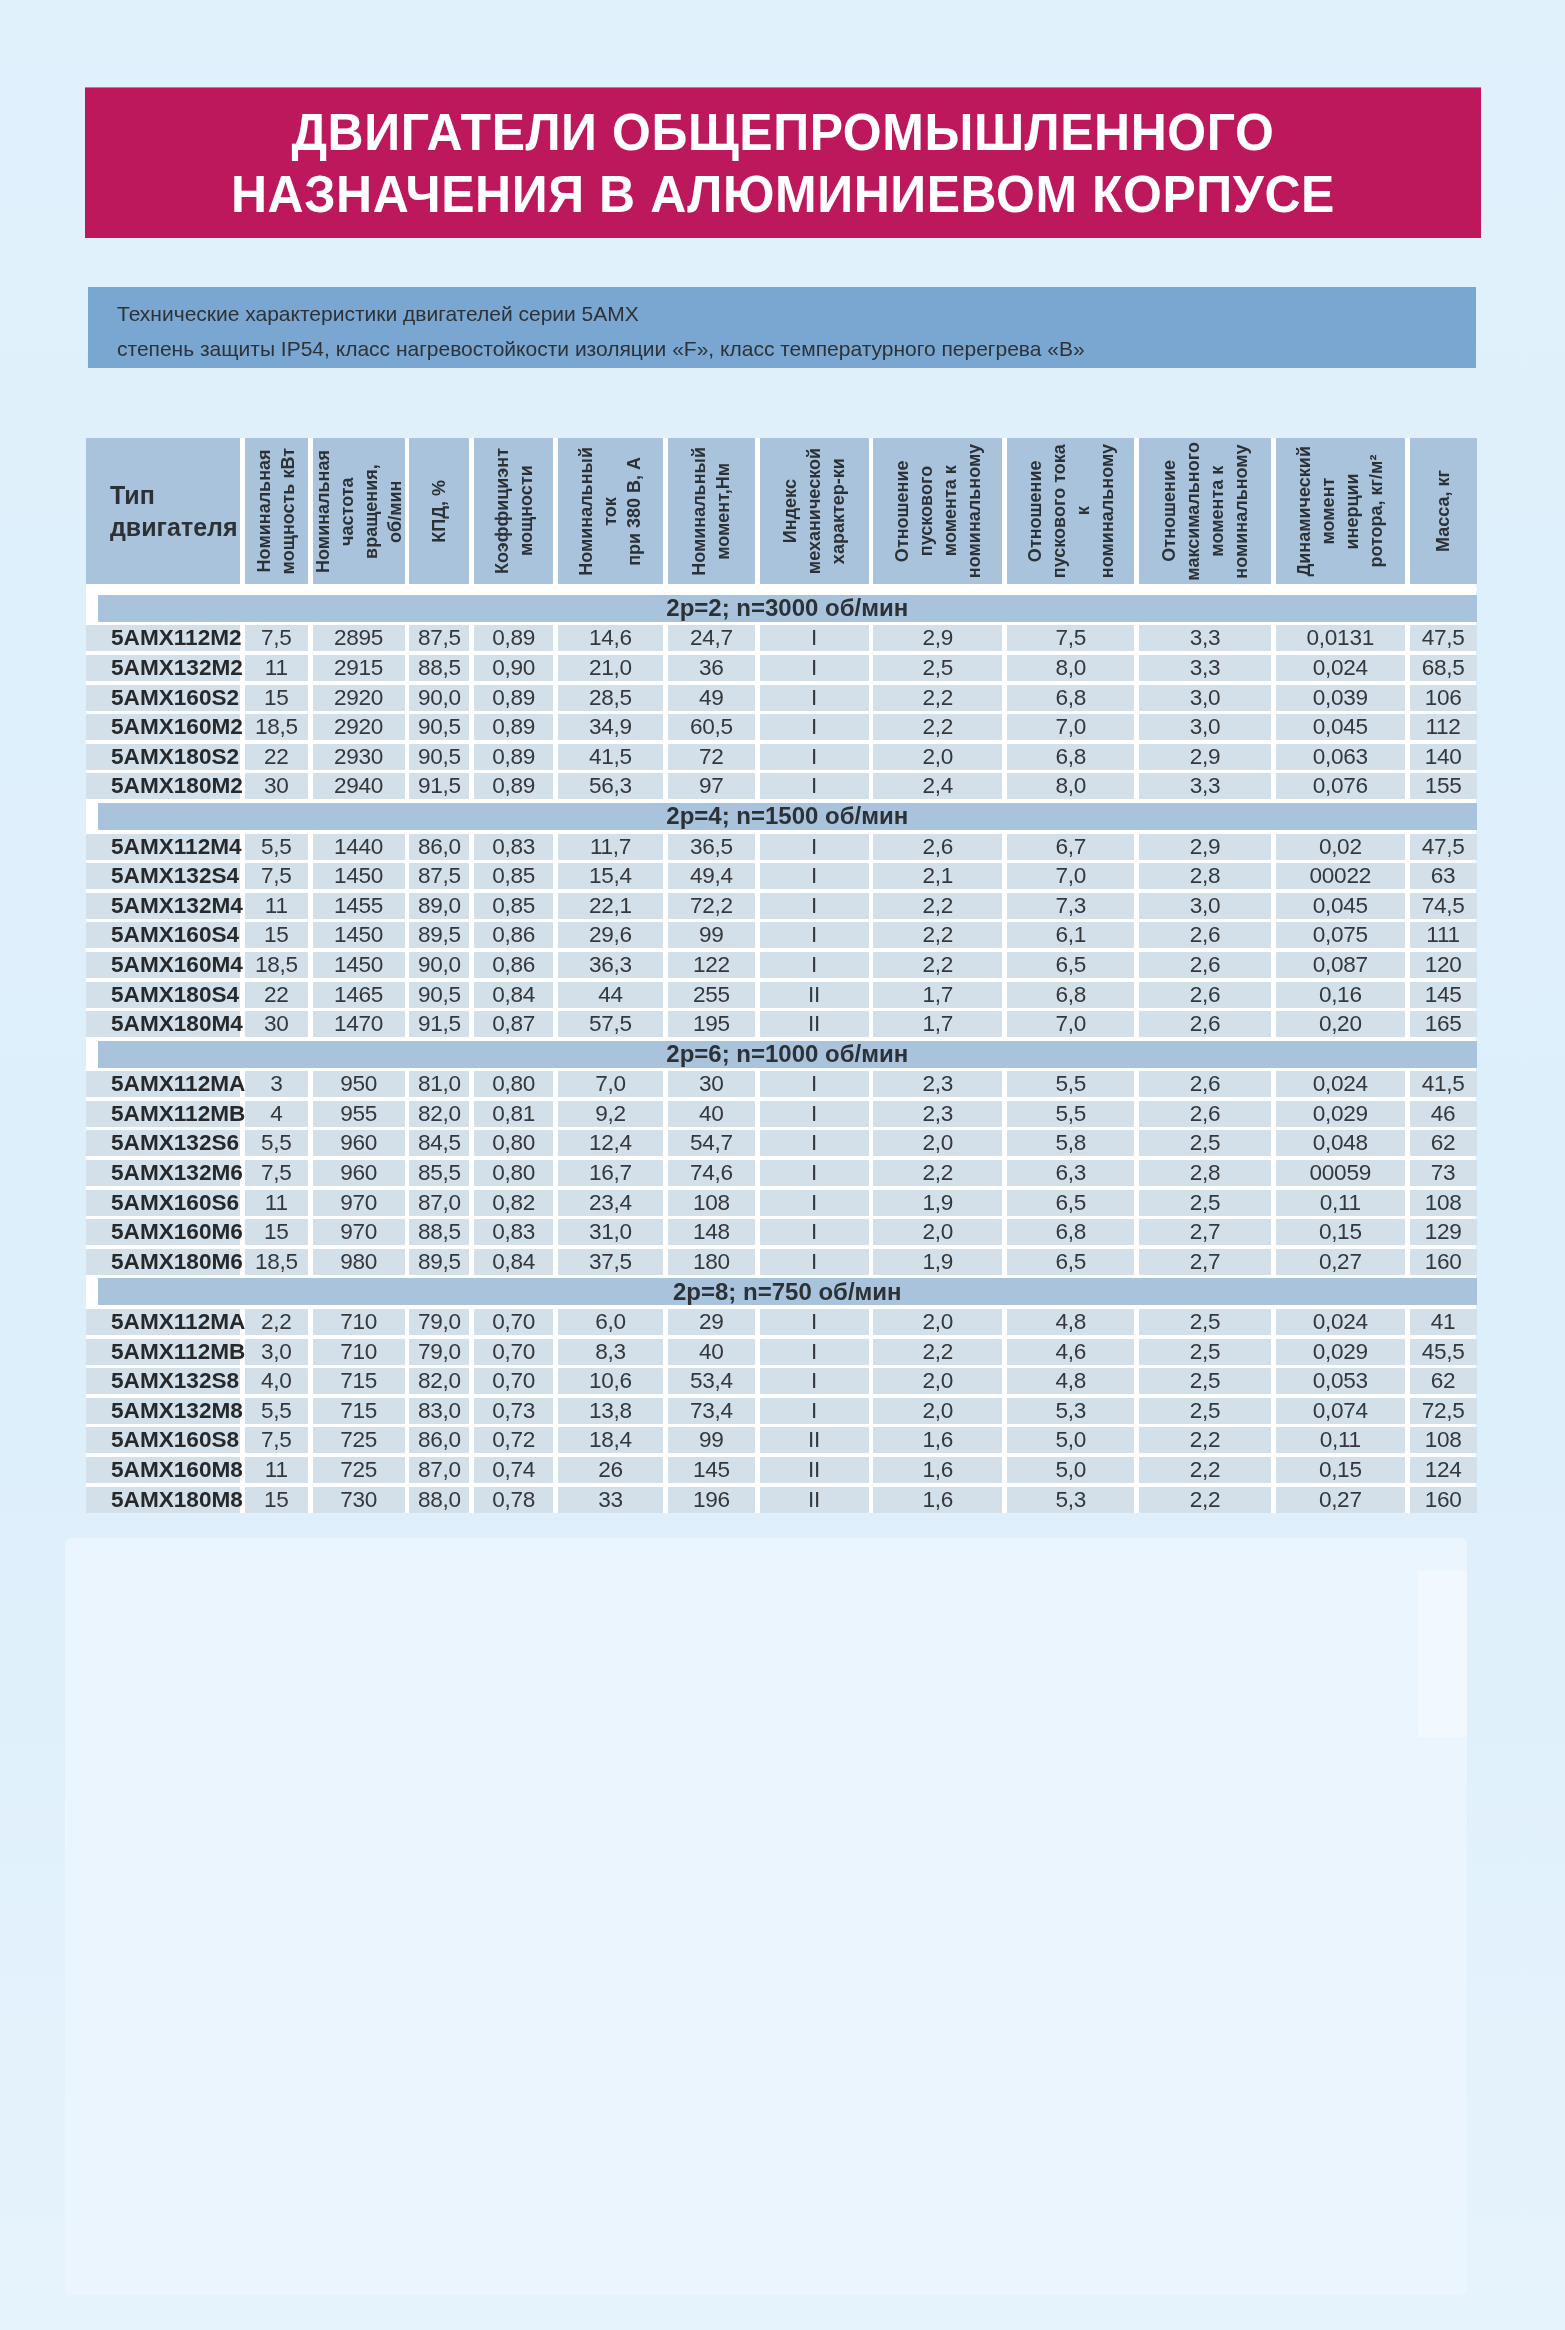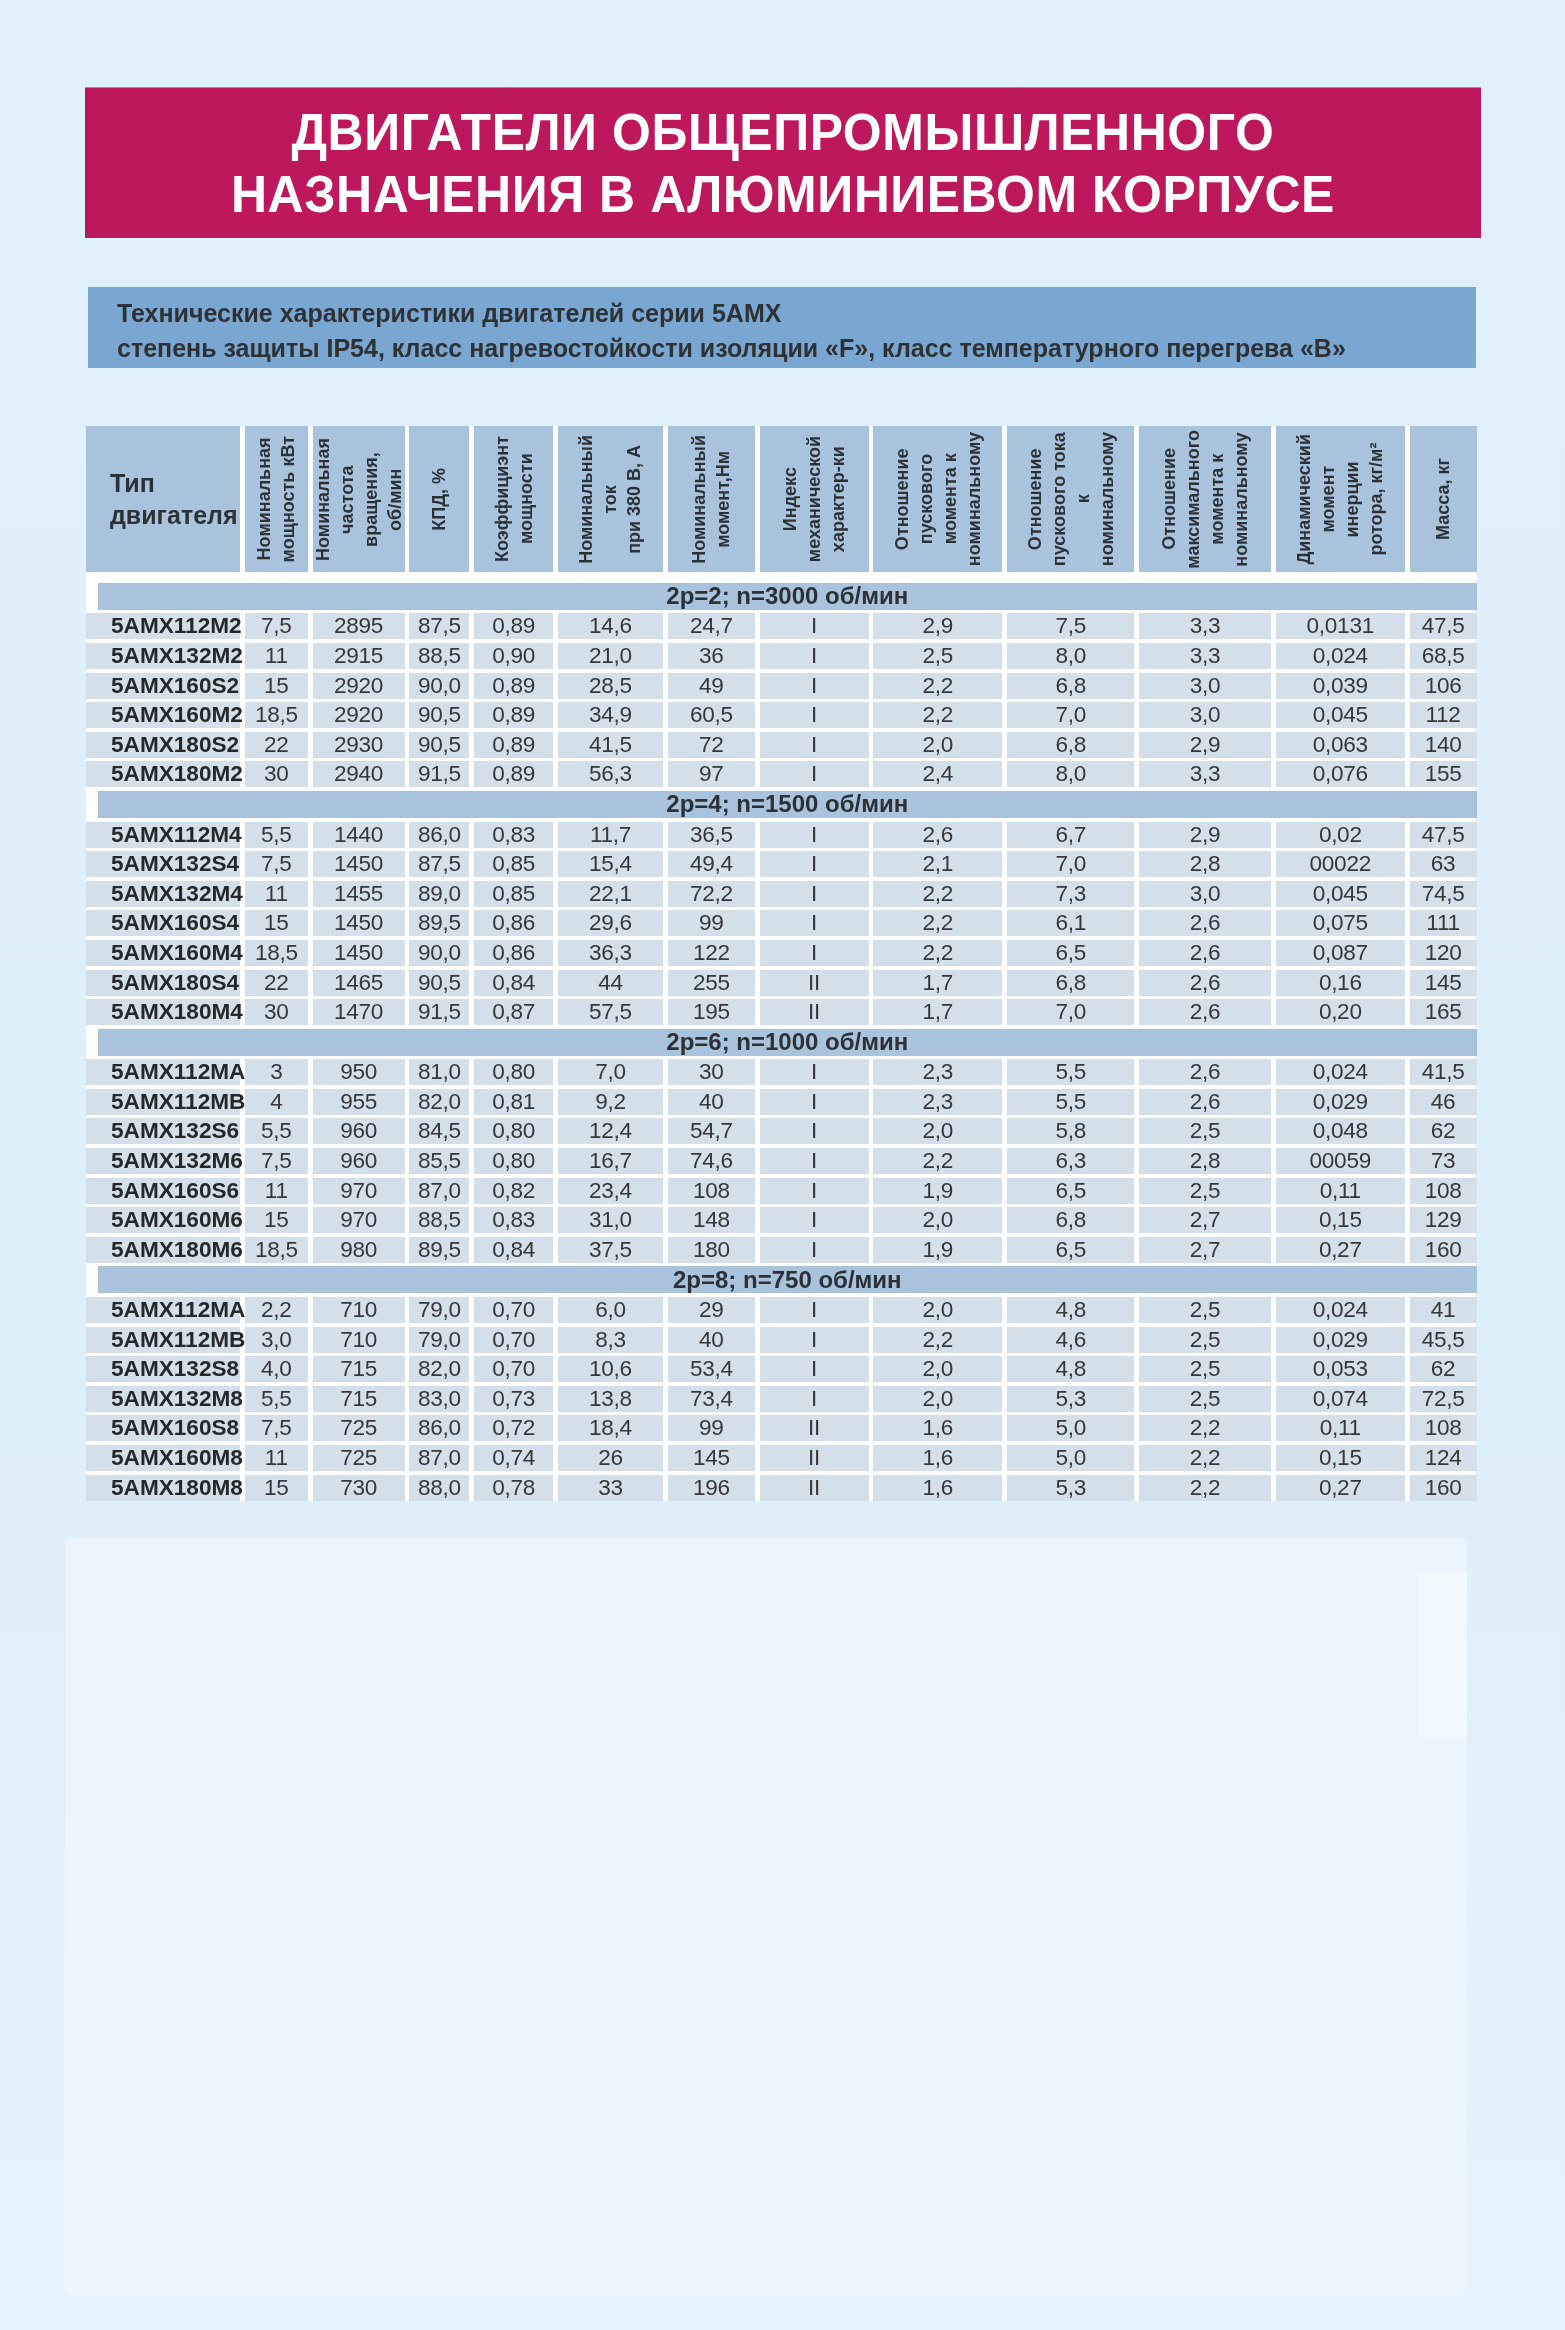--- a/index.html
+++ b/index.html
@@ -21,25 +21,25 @@
     color:#ffffff; font-weight:700; font-size:52px; line-height:62px;
     letter-spacing:0.6px; transform:scaleX(0.96); transform-origin:center;
     white-space:nowrap;
   }
   .subtitle-box {
     position:absolute; left:88px; top:287px; width:1388px; height:81px;
     background:#79a7d1; padding:6px 0 0 29px;
     display:flex; flex-direction:column; justify-content:center;
   }
   .subtitle-line {
-    color:#2e3236; font-weight:700; font-size:25px; line-height:35px;
+    color:#2e3236; font-weight:400; font-size:21px; line-height:35px;
     transform-origin:left center; white-space:nowrap;
   }
   .spec-table {
-    position:absolute; left:86px; top:426px; width:1390px;
+    position:absolute; left:86px; top:438px; width:1390px;
     background:#ffffff;
     display:grid;
     grid-template-columns:154px 63px 92px 60px 79px 105px 87px 109px 129px 127px 132px 129px 67px;
     column-gap:4.8px; row-gap:3.6px;
   }
   .hcell {
     height:146px; background:#a9c3dd;
     display:flex; align-items:center; justify-content:center;
     color:#2c3136; font-weight:700;
   }

